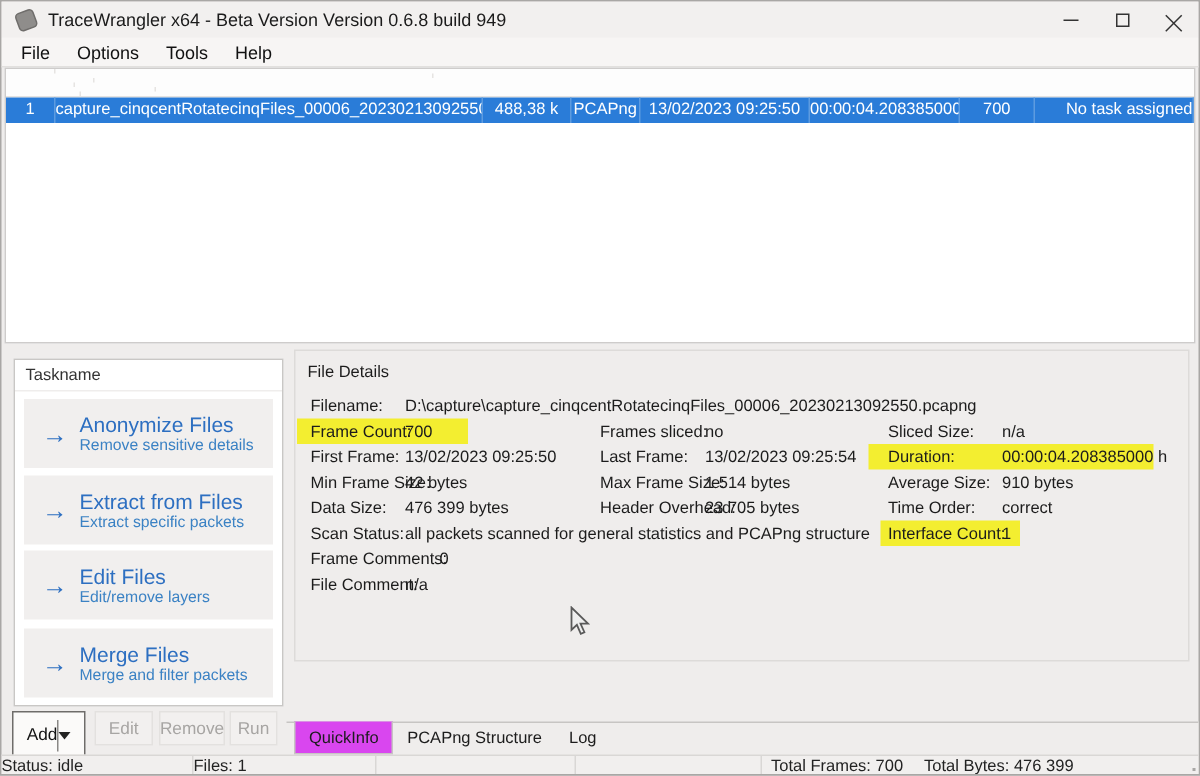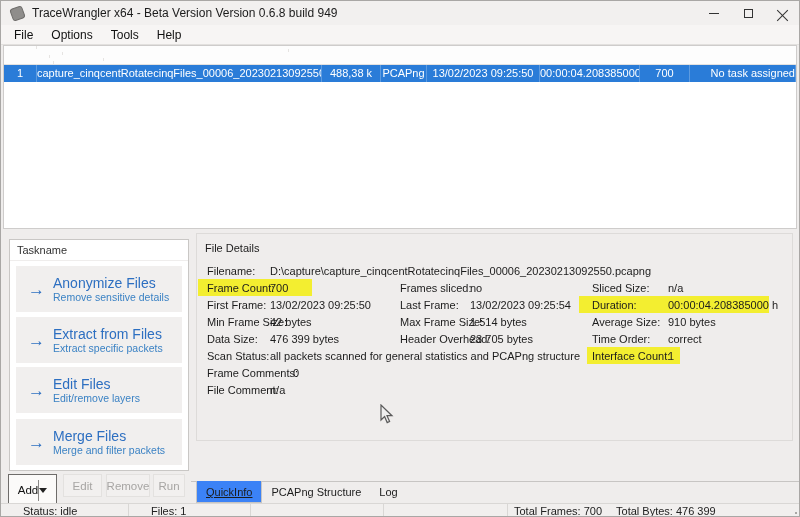--- a/index.html
+++ b/index.html
@@ -51,24 +51,24 @@
   
   .btn { position:absolute; top:473px; height:23px; font-size:11.5px; display:flex; align-items:center; justify-content:center; background:#f6f4f3; }
   .btn.disabled { color:#a7a5a3; border:1px solid #e3e1df; background:#f2f0ef; }
   .addbtn { left:7px; width:49px; border:1px solid #6e6c6a; background:#fbfaf9; cursor:pointer; padding:15px; }
   .addbtn .add-main { width:33px; text-align:center; color:#111; }
   .addbtn .add-drop { width:15px; height:21px; border-left:1px solid #8a8886; display:flex; align-items:center; justify-content:center; }
   .caret-down { width:0; height:0; border-left:4px solid transparent; border-right:4px solid transparent; border-top:5px solid #222; }
   
   .tabbar { position:absolute; left:190px; top:480px; width:610px; height:22px; border-top:1px solid #c7c5c3; background:#efedec; display:flex; padding-left:5px; }
   .tab { font-size:11px; color:#1c1c1c; padding:4px 9px 0 9px; height:22px; cursor:pointer; }
-  .tab.active { background:#3b82f6; border:1px solid #c7c5c3; border-top:none; margin-top:-1px; padding-top:5px;text-decoration:underline; }
+  .tab.active { background:#d946ef; border:1px solid #c7c5c3; border-top:none; margin-top:-1px; padding-top:5px; }
   
   .statusbar { position:absolute; left:0; top:502px; width:800px; height:15px; background:#f1efee; border-top:1px solid #d9d7d5; display:flex; font-size:11px; color:#222; }
-  .sb { border-right:1px solid #d9d7d5; padding-left:22px; line-height:14px; white-space:nowrap; overflow:hidden; }
+  .sb { border-right:1px solid #d9d7d5; padding-left:0; line-height:14px; white-space:nowrap; overflow:hidden; }
   .sb1{width:128px}.sb2{width:122px}.sb3{width:133px}.sb4{width:124px}.sb5{flex:1; display:flex; gap:14px; padding-left:6px;}
   .grip { position:absolute; right:2px; bottom:2px; width:10px; height:10px; }
   .grip::before { content:""; position:absolute; left:0; top:0; width:2px; height:2px; background:#a9a7a5;
     box-shadow:8px 8px #a9a7a5, 8px 4px #a9a7a5, 4px 8px #a9a7a5, 8px 0 #a9a7a5, 0 8px #a9a7a5; left:unset; right:0; bottom:0; top:unset; }
   .cursor { position:absolute; left:378px; top:403px; }
 </style>
 </head>
 <body>
 
 <div class="window">

